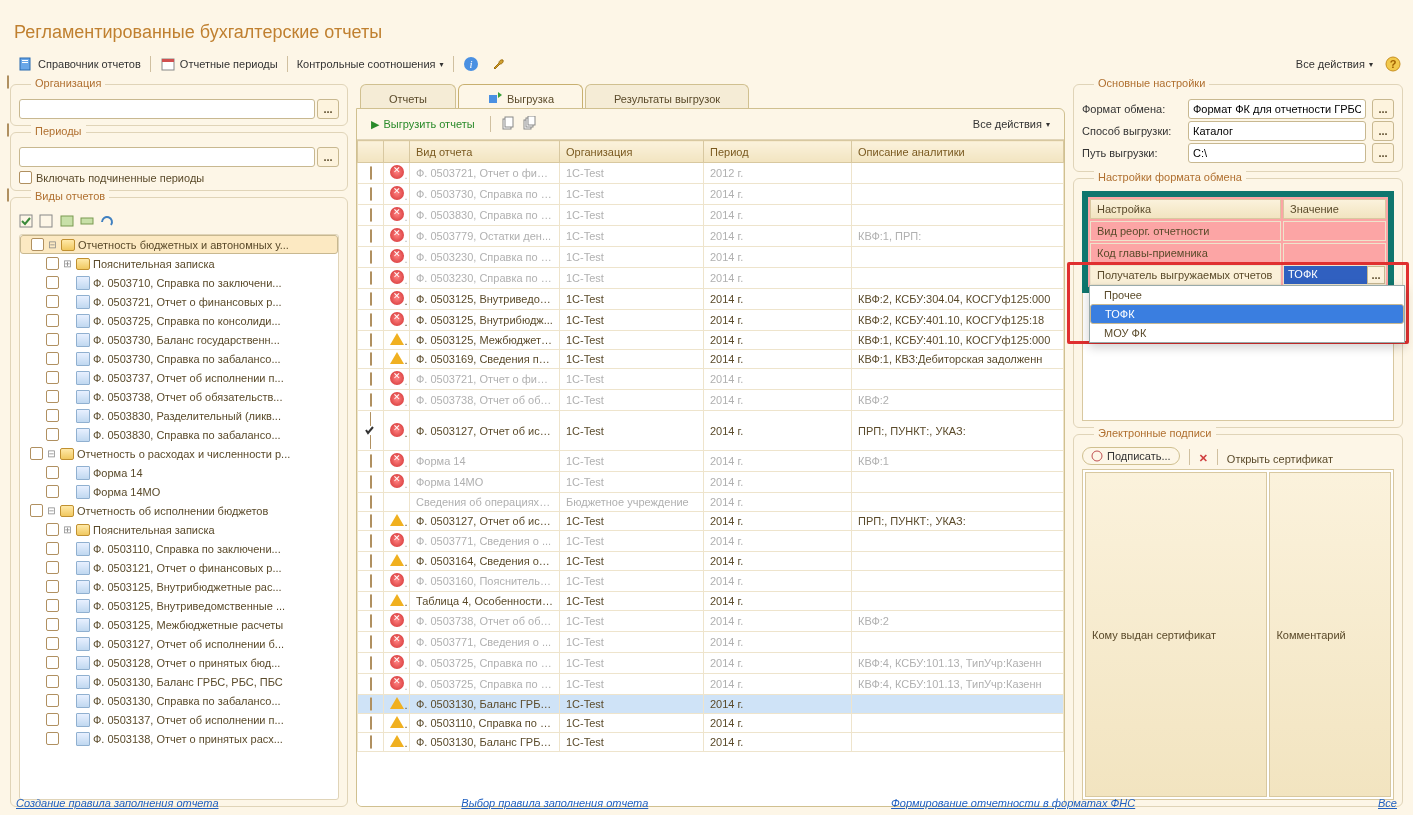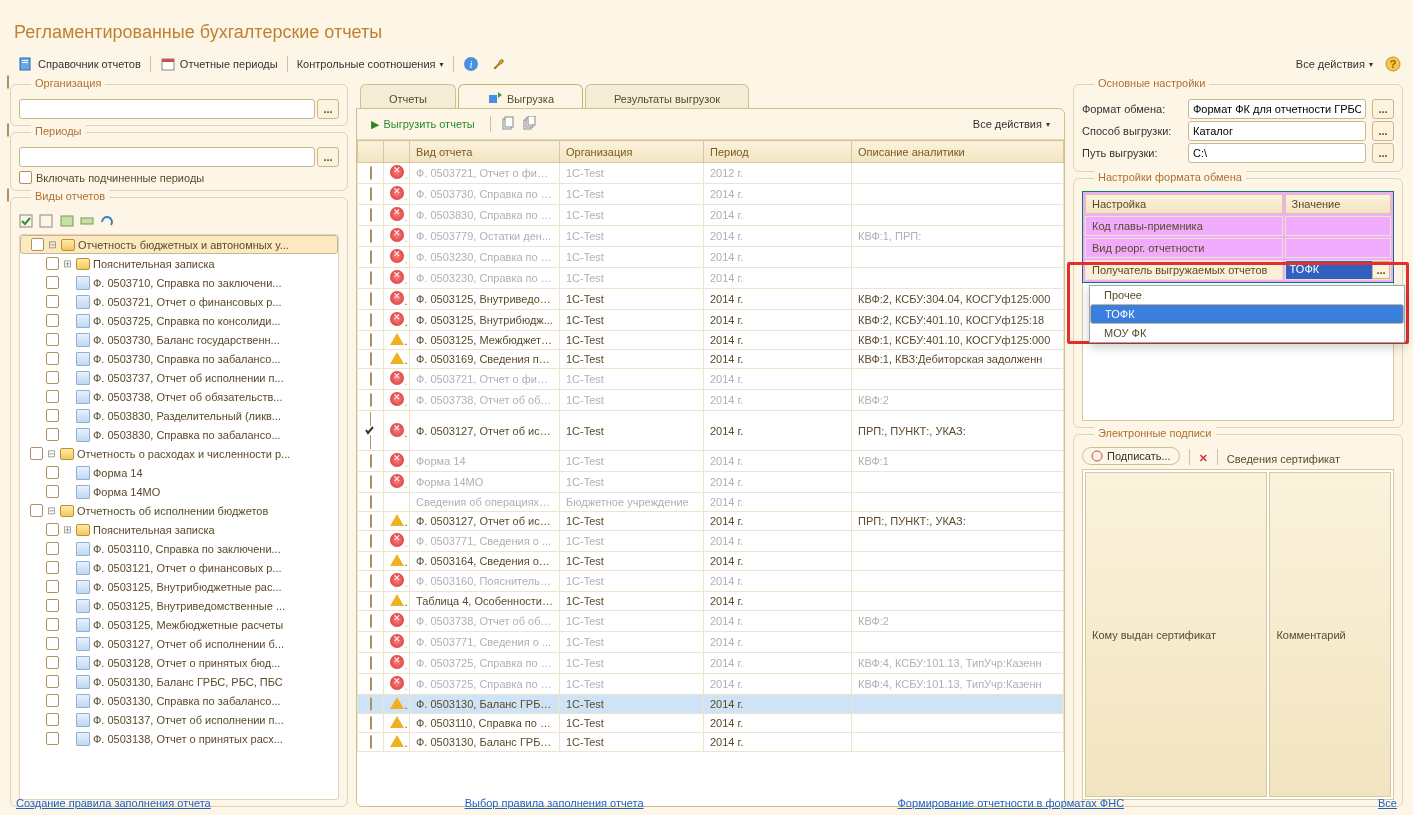--- a/index.html
+++ b/index.html
@@ -31,21 +31,21 @@
     align-items: center;
     gap: 4px;
     padding: 3px 6px;
     border-radius: 3px;
     cursor: pointer;
     color: #333;
   }
   .tb-sep { width:1px; height:16px; background:#d0c0a0; margin:0 3px; }
   .icon { width:16px; height:16px; display:inline-block; }
   .right-actions { margin-left:auto; display:flex; align-items:center; gap:6px; }
-  a.link { color:#2060c0; text-decoration:underline; cursor:pointer; }
+  a.link { color:#2060c0; text-decoration:underline; cursor:pointer;font-style:italic; }
   .main-layout {
     display:flex;
     height: calc(100% - 92px);
     padding: 0 10px;
     gap: 8px;
   }
   
   .left-pane { width: 338px; display:flex; flex-direction:column; gap:6px; }
   .groupbox {
     border:1px solid #e0d4b8;
@@ -119,21 +119,21 @@
   tr.selrow td { background:#cfe3f7; }
   .st-err { width:14px;height:14px;border-radius:50%;background:radial-gradient(#ff8080,#d03030);display:inline-block;position:relative;}
   .st-err::after{content:"✕";color:#fff;font-size:9px;position:absolute;left:3px;top:0;}
   .st-warn { width:0;height:0;border-left:7px solid transparent;border-right:7px solid transparent;border-bottom:12px solid #f0b020;display:inline-block;position:relative;}
   .col-chk{width:26px;} .col-st{width:26px;} .col-rep{width:150px;}
   .col-org{width:144px;} .col-per{width:148px;} .col-an{width:auto;}
   
   .right-pane { width:330px; display:flex; flex-direction:column; gap:6px; position:relative;}
   .row-set { display:flex; align-items:center; gap:6px; margin:2px 0;}
   .row-set label { width:100px; color:#333;}
-  .settings-table { border:1px solid #0f766e; background:#f0abfc; }
+  .settings-table { border:6px solid #0f766e; background:#fca5a5; }
   .settings-table th { background:linear-gradient(#fbf2dc,#f2e4c0); border:1px solid #d8c8a0; padding:3px 6px; text-align:left; font-weight:normal;}
   .settings-table td { border:1px solid #eee4cc; padding:3px 6px;}
   .highlight-box {
     position:absolute; border:3px solid #e03030; border-radius:2px;
     pointer-events:none;
   }
   .dropdown-pop {
     position:absolute; background:#fff; border:1px solid #9aa; box-shadow:0 4px 10px rgba(0,0,0,0.2);
     z-index:50;
   }
@@ -757,25 +757,25 @@
 
     <div class="groupbox" style="padding-top:12px;height:250px;display:flex;flex-direction:column;">
       <span class="legend">Настройки формата обмена</span>
       <table class="settings-table" style="width:100%;">
         <tbody>
             <tr>
           <th style="width:65%;">Настройка</th>
           <th>Значение</th>
         </tr>
         <tr>
-              <td>Код главы-приемника</td>
+              <td>Вид реорг. отчетности</td>
               <td></td>
             </tr>
         <tr>
-              <td>Вид реорг. отчетности</td>
+              <td>Код главы-приемника</td>
               <td></td>
             </tr>
         <tr style="background:#faf0d8;">
           <td>Получатель выгружаемых отчетов</td>
           <td style="padding:0;">
             <div style="display:flex;">
               <span style="background:#3060c0;color:#fff;padding:2px 4px;flex:1;">ТОФК</span>
               <div class="btn-ell" style="height:18px;width:18px;border-radius:0;">...</div>
             </div>
           </td>
@@ -790,21 +790,21 @@
       <div style="display:flex;align-items:flex-end;gap:6px;margin-bottom:4px;">
         <div class="tb-btn" style="border:1px solid #d0c090;border-radius:10px;padding:2px 8px;">
           <svg width="12" height="12">
               <circle cx="6" cy="6" r="5" fill="none" stroke="#c05050"></circle>
             </svg>
           <span>Подписать...</span>
         </div>
         <span class="tb-sep"></span>
         <span style="color:#d04040;font-weight:bold;cursor:pointer;">✕</span>
         <span class="tb-sep"></span>
-        <span style="cursor:pointer;">Сведения сертификат</span>
+        <span style="cursor:pointer;">Открыть сертификат</span>
       </div>
       <table class="settings-table cert-table">
         <tbody>
             <tr>
           <th style="width:60%;">Кому выдан сертификат</th>
           <th>Комментарий</th>
         </tr>
       </tbody>
         </table>
     </div>

